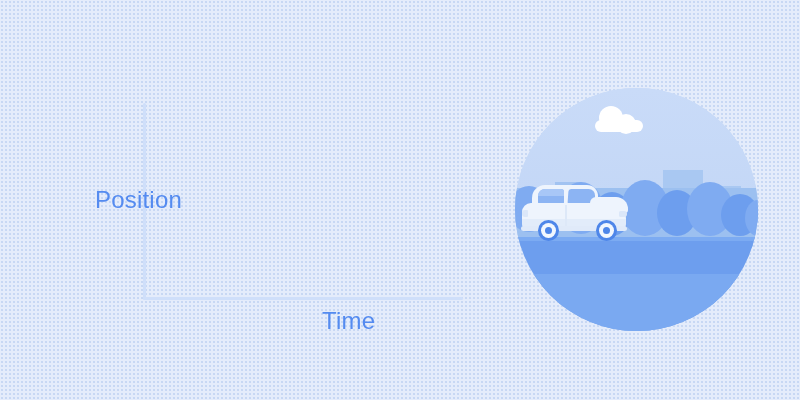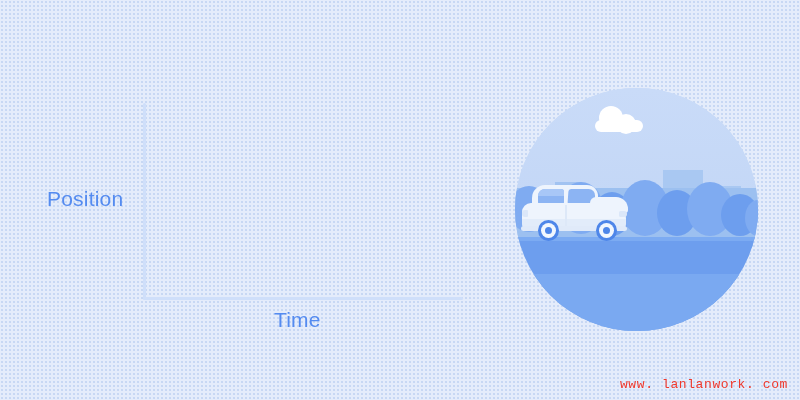--- a/index.html
+++ b/index.html
@@ -38,24 +38,25 @@
     left: 143px;
     top: 297px;
     width: 320px;
     height: 3px;
   }
 
   
   .axis-label {
     position: absolute;
     color: #548bf0;
-    font-size: 21px;
+    font-size: 24px;
     line-height: 1;
     letter-spacing: 0.2px;
     white-space: nowrap;
+    margin-left: 48px;
   }
   #label-position { left: 47px; top: 188px; }
   #label-time     { left: 274px; top: 309px; }
 
   
   #illustration {
     position: absolute;
     left: 515px;
     top: 88px;
     width: 243px;
@@ -356,15 +357,14 @@
         <div class="car-part wheel-rim wheel-rear-rim"></div>
         <div class="car-part wheel-hub wheel-rear-hub"></div>
         <div class="car-part wheel wheel-front"></div>
         <div class="car-part wheel-rim wheel-front-rim"></div>
         <div class="car-part wheel-hub wheel-front-hub"></div>
       </div>
 
     </div>
   </div>
 
-  <div id="watermark">www. lanlanwork. com</div>
 
 </div>
 
 </body></html>

